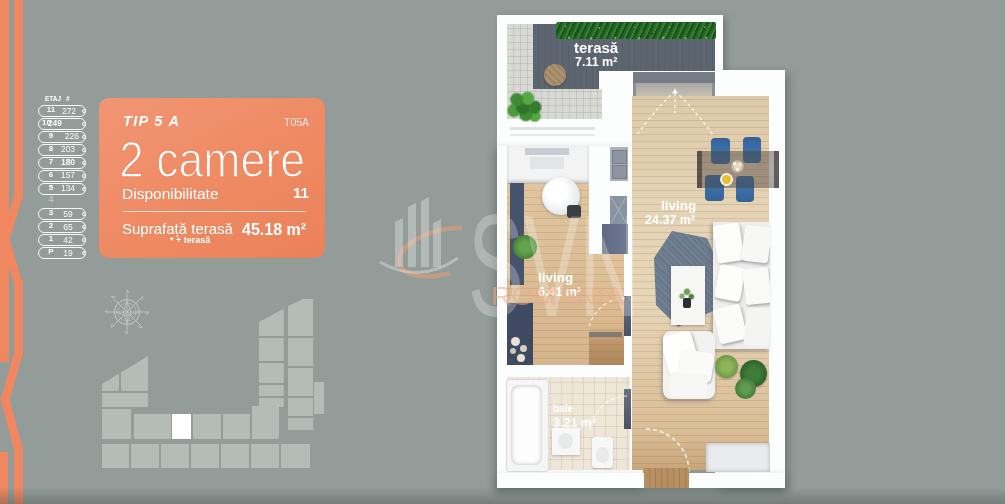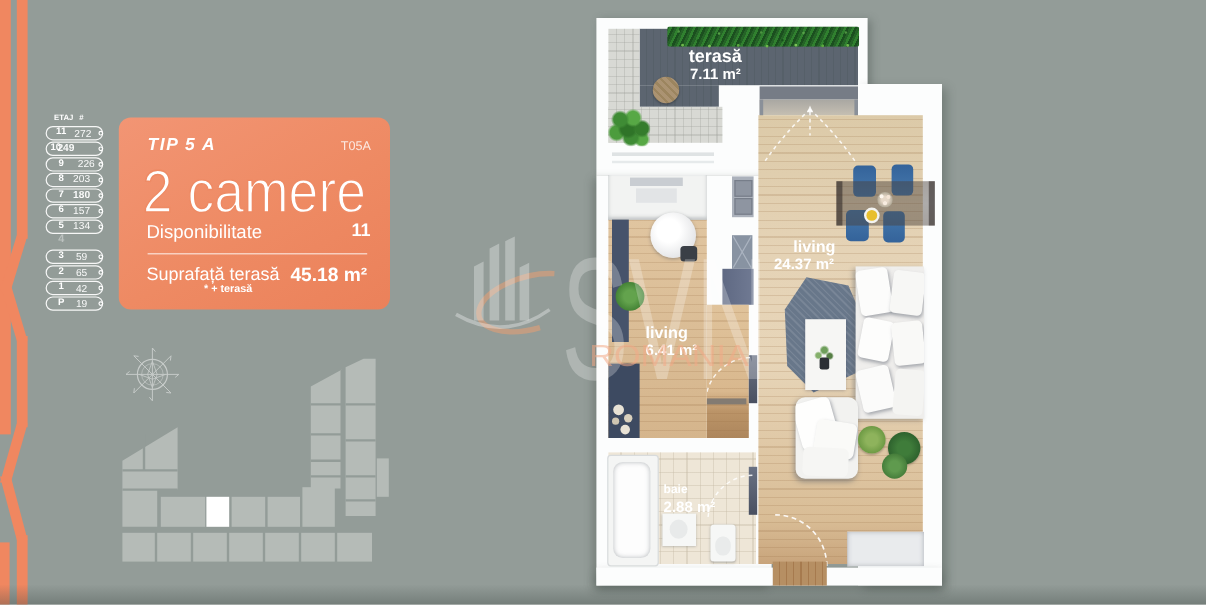--- a/index.html
+++ b/index.html
@@ -382,21 +382,21 @@
     <div class="txt" style="left:77px;top:25px;font-size:15px;">terasă</div>
     <div class="txt" style="left:78px;top:41px;font-size:12.5px;">7.11 m²</div>
 
     <div class="txt" style="left:164px;top:184px;font-size:13.5px;">living</div>
     <div class="txt" style="left:148px;top:199px;font-size:12.5px;">24.37 m²</div>
 
     <div class="txt" style="left:41px;top:256px;font-size:13.5px;">living</div>
     <div class="txt" style="left:41px;top:271px;font-size:12.5px;">6.41 m²</div>
 
     <div class="txt" style="left:56px;top:388px;font-size:10px;">baie</div>
-    <div class="txt" style="left:56px;top:402px;font-size:12.5px;">2.88 m²</div>
+    <div class="txt" style="left:56px;top:402px;font-size:12.5px;">3.21 m²</div>
   </div>
 
   <svg class="abs" style="left:370px;top:195px" width="130" height="100" viewBox="0 0 130 100">
     <path d="M92 33 A 45 22 -15 1 0 80 78" fill="none" stroke="rgba(214,158,122,.7)" stroke-width="4.5"></path>
     <path d="M10 67 Q 50 90 88 63" fill="none" stroke="rgba(255,255,255,.33)" stroke-width="3"></path>
     <g fill="rgba(255,255,255,.30)">
       <polygon points="25,27 33,23 33,72 25,72"></polygon>
       <polygon points="38,12 46,8 46,72 38,72"></polygon>
       <polygon points="51,6 59,2 59,72 51,72"></polygon>
       <polygon points="63,28 71,24 71,72 63,72"></polygon>

